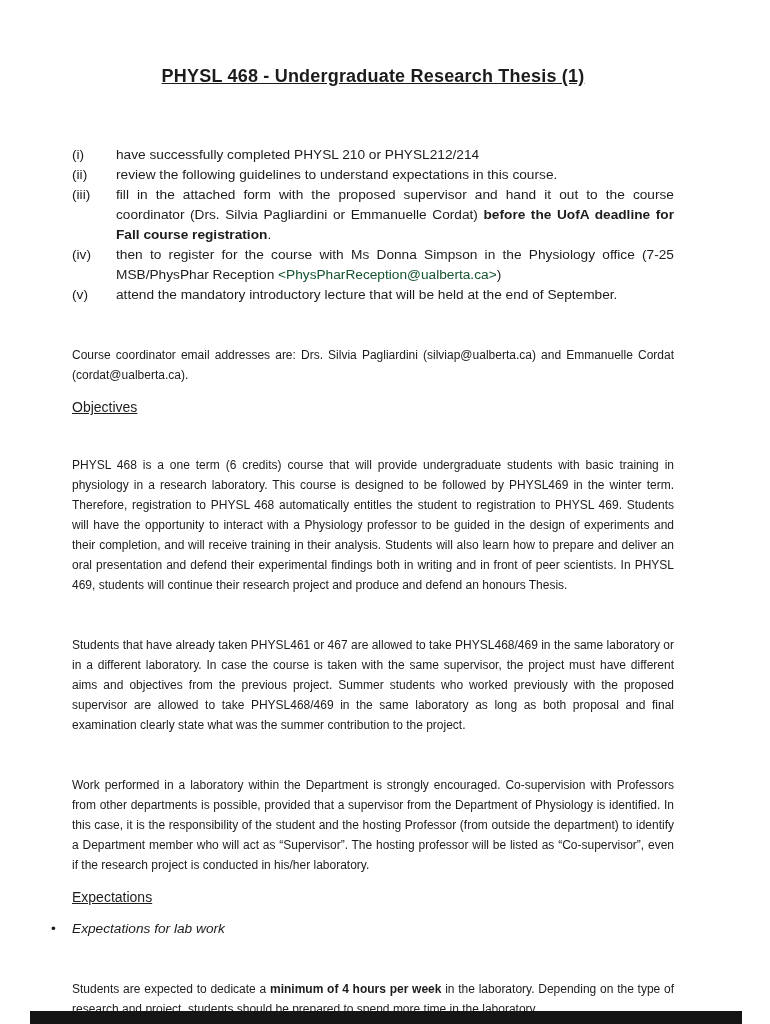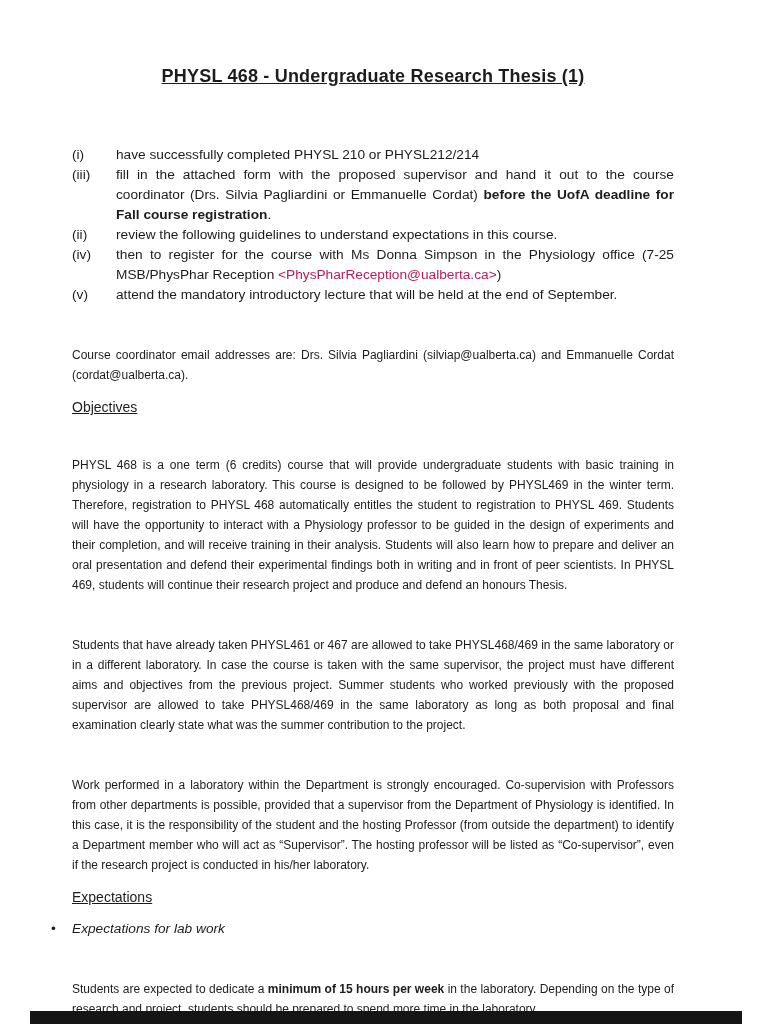--- a/index.html
+++ b/index.html
@@ -41,21 +41,21 @@
     text-align: justify;
     margin-bottom: 13px;
     margin-top: 40px;
   }
   .section-heading {
     font-size: 14px;
     font-weight: normal;
     text-decoration: underline;
     margin: 14px 0 14px 0;
   }
-  .email { color: #be185d; }
+  .email { color: #14532d; }
   strong { font-weight: bold; }
   .bullet-item {
     display: flex;
     margin-left: -21px;
     margin-bottom: 12px;
     font-size: 13.7px;
     line-height: 20px;
   }
   .bullet { flex: 0 0 21px; width: 21px; }
   .bullet-text { flex: 1; font-style: italic; }
@@ -77,27 +77,27 @@
 
 
   <div class="req-list">
 
     <div class="list-item">
       <span class="marker">(i)</span>
       <span class="item-text">have successfully completed PHYSL 210 or PHYSL212/214</span>
     </div>
 
     <div class="list-item">
-      <span class="marker">(iii)</span>
-      <span class="item-text"><span>fill in the attached form with the proposed supervisor and hand it out to the course coordinator (Drs. Silvia Pagliardini or Emmanuelle Cordat) </span><strong>before the UofA deadline for Fall course registration</strong><span>.</span></span>
+      <span class="marker">(ii)</span>
+      <span class="item-text">review the following guidelines to understand expectations in this course.</span>
     </div>
 
     <div class="list-item">
-      <span class="marker">(ii)</span>
-      <span class="item-text">review the following guidelines to understand expectations in this course.</span>
+      <span class="marker">(iii)</span>
+      <span class="item-text"><span>fill in the attached form with the proposed supervisor and hand it out to the course coordinator (Drs. Silvia Pagliardini or Emmanuelle Cordat) </span><strong>before the UofA deadline for Fall course registration</strong><span>.</span></span>
     </div>
 
     <div class="list-item">
       <span class="marker">(iv)</span>
       <span class="item-text"><span>then to register for the course with Ms Donna Simpson in the Physiology office (7-25 MSB/PhysPhar Reception </span><span class="email">&lt;PhysPharReception@ualberta.ca&gt;</span><span>)</span></span>
     </div>
 
     <div class="list-item">
       <span class="marker">(v)</span>
       <span class="item-text">attend the mandatory introductory lecture that will be held at the end of September.</span>
@@ -113,17 +113,17 @@
   <p class="para">Students that have already taken PHYSL461 or 467 are allowed to take PHYSL468/469 in the same laboratory or in a different laboratory. In case the course is taken with the same supervisor, the project must have different aims and objectives from the previous project. Summer students who worked previously with the proposed supervisor are allowed to take PHYSL468/469 in the same laboratory as long as both proposal and final examination clearly state what was the summer contribution to the project.</p>
   <p class="para">Work performed in a laboratory within the Department is strongly encouraged. Co-supervision with Professors from other departments is possible, provided that a supervisor from the Department of Physiology is identified. In this case, it is the responsibility of the student and the hosting Professor (from outside the department) to identify a Department member who will act as “Supervisor”. The hosting professor will be listed as “Co-supervisor”, even if the research project is conducted in his/her laboratory.</p>
 
   <h2 class="section-heading">Expectations</h2>
 
   <div class="bullet-item">
     <span class="bullet">•</span>
     <span class="bullet-text">Expectations for lab work</span>
   </div>
 
-  <p class="para"><span>Students are expected to dedicate a </span><strong>minimum of 15 hours per week</strong><span> in the laboratory. Depending on the type of research and project, students should be prepared to spend more time in the laboratory.</span></p>
+  <p class="para"><span>Students are expected to dedicate a </span><strong>minimum of 4 hours per week</strong><span> in the laboratory. Depending on the type of research and project, students should be prepared to spend more time in the laboratory.</span></p>
 
 </div>
 
 <div class="bottom-bar"></div>
 
 </body></html>

